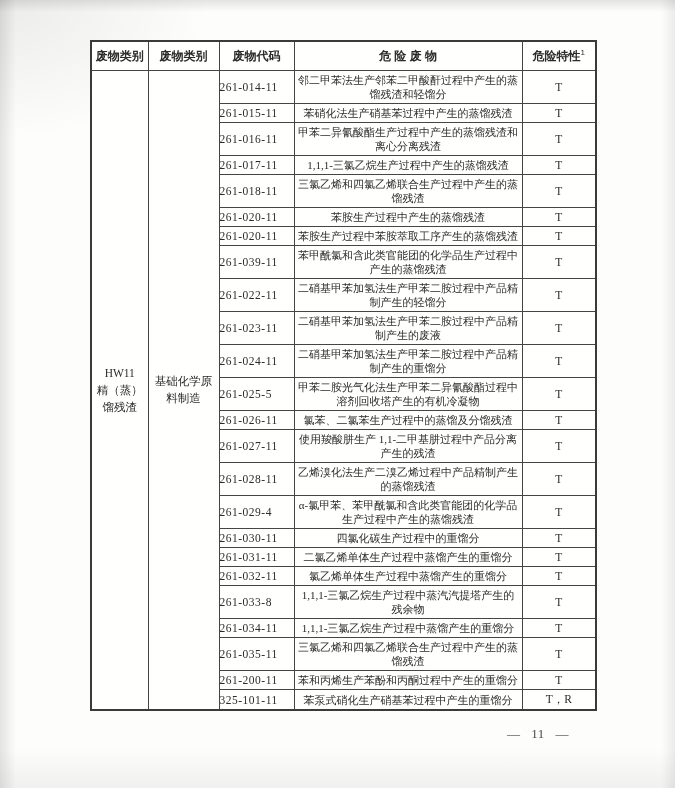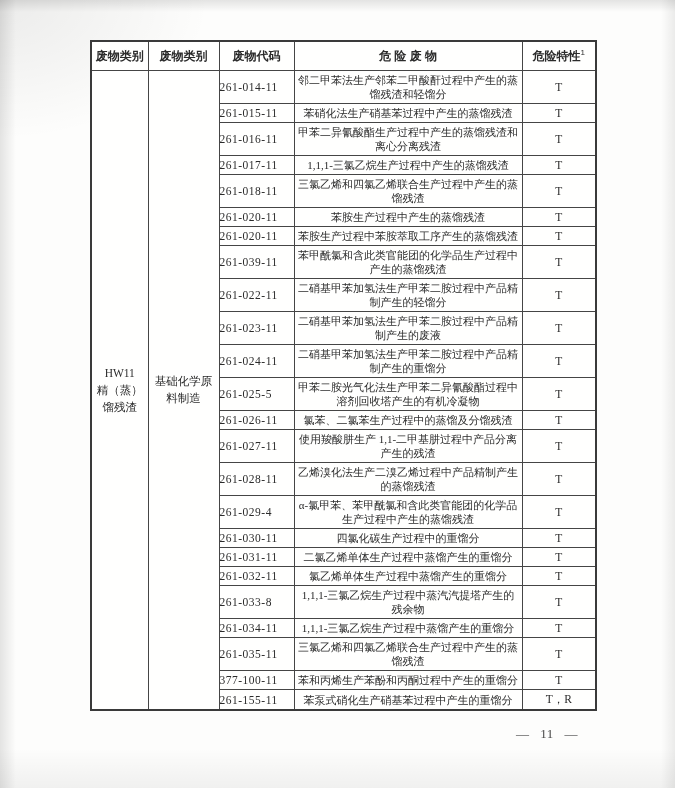--- a/index.html
+++ b/index.html
@@ -28,21 +28,21 @@
   thead th sup{font-size:8px;font-weight:normal;}
   td.cat, td.ind{
     text-align:center;vertical-align:middle;font-size:11.5px;line-height:17px;
     padding:2px 1px;
   }
   td.cat{white-space:pre-line;}
   td.code{text-align:left;vertical-align:middle;font-size:11.5px;padding:2px 0;letter-spacing:0.5px;margin-top:12px;}
   td.desc{text-align:center;vertical-align:middle;font-size:11px;line-height:14px;padding:2px 3px;}
   td.haz{text-align:center;vertical-align:middle;font-size:11.5px;padding:2px 0;}
   .footer{
-    position:absolute;left:498px;top:726px;width:80px;text-align:right;
+    position:absolute;left:498px;top:726px;width:80px;text-align:center;
     font-size:13px;color:#4a4a4a;word-spacing:7px;letter-spacing:0.5px;
   }
 </style>
 </head>
 <body>
 
 <div class="page">
   <div class="table-wrap">
     <table>
       <colgroup>
@@ -170,26 +170,26 @@
             <td class="code">261-034-11</td>
             <td class="desc">1,1,1-三氯乙烷生产过程中蒸馏产生的重馏分</td>
             <td class="haz">T</td>
           </tr>
           <tr>
             <td class="code">261-035-11</td>
             <td class="desc">三氯乙烯和四氯乙烯联合生产过程中产生的蒸馏残渣</td>
             <td class="haz">T</td>
           </tr>
           <tr>
-            <td class="code">377-100-11</td>
+            <td class="code">261-200-11</td>
             <td class="desc">苯和丙烯生产苯酚和丙酮过程中产生的重馏分</td>
             <td class="haz">T</td>
           </tr>
           <tr>
-            <td class="code">261-155-11</td>
+            <td class="code">325-101-11</td>
             <td class="desc">苯泵式硝化生产硝基苯过程中产生的重馏分</td>
             <td class="haz">T，R</td>
           </tr>
         </tbody>
     </table>
   </div>
   <div class="footer">— 11 —</div>
 </div>
 
 </body></html>

